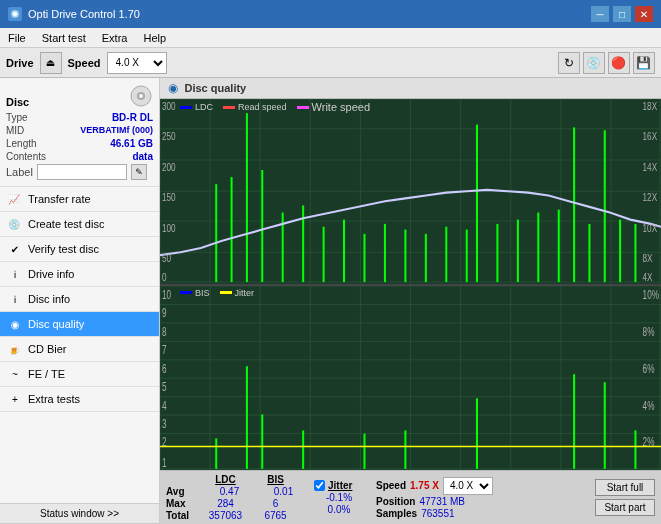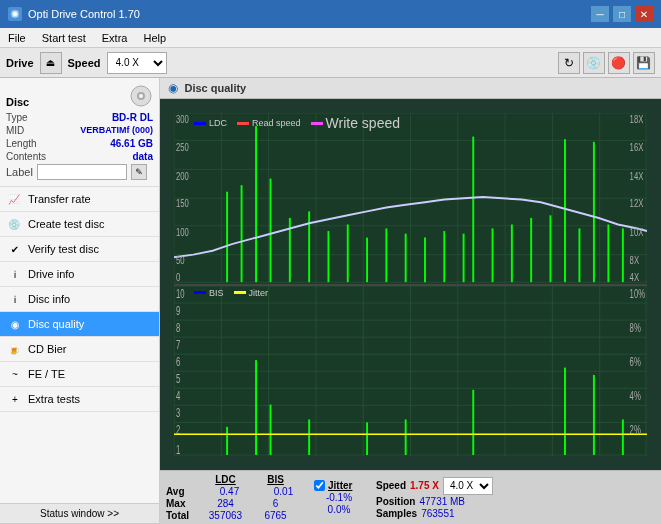--- a/index.html
+++ b/index.html
@@ -58,21 +58,21 @@
     
     
     .right-panel { flex: 1; background: #2a2a3a; display: flex; flex-direction: column; overflow: hidden; }
     
     
     .chart-header { background: #e0e0e0; padding: 3px 8px; display: flex; align-items: center; gap: 6px; border-bottom: 1px solid #bbb; }
     .chart-header-icon { color: #2266aa; font-size: 12px; }
     .chart-title { font-size: 11px; font-weight: bold; color: #333; }
     
     
-    .charts-container { flex: 1; display: flex; flex-direction: column; background: #1e3a2e; padding: 14px; }
+    .charts-container { flex: 1; display: flex; flex-direction: column; background: #1e3a2e; padding: 0; }
     
     
     .chart-top { flex: 1; position: relative; border-bottom: 2px solid #444; }
     .chart-bottom { flex: 1; position: relative; }
     
     
     .chart-svg { width: 100%; height: 100%; }
     .start-btn { background: #e0e0e0; border: 1px solid #888; padding: 2px 8px; font-size: 10px; cursor: pointer; min-width: 60px; text-align: center; }
     .speed-select-sm { font-size: 10px; background: white; border: 1px solid #aaa; padding: 1px 2px; height: 18px; }
 
@@ -301,21 +301,21 @@
           <div class="legend-item">
             <div class="legend-color" style="background:#0000ff;"></div>
             <span style="color:#ccc;font-size:9px;">LDC</span>
           </div>
           <div class="legend-item">
             <div class="legend-color" style="background:#ff4444;"></div>
             <span style="color:#ccc;font-size:9px;">Read speed</span>
           </div>
           <div class="legend-item">
             <div class="legend-color" style="background:#ff44ff;"></div>
-            <span style="color:#ccc;font-size:14px;">Write speed</span>
+            <span style="color:#ccc;font-size:11px;">Write speed</span>
           </div>
         </div>
       </div>
 
       <div class="chart-bottom">
         <svg class="chart-svg" viewBox="0 0 490 115" preserveAspectRatio="none">
 
           <rect width="490" height="115" fill="#1a3a28"></rect>
 
           <line x1="0" y1="0" x2="0" y2="115" stroke="#2a5a3a" stroke-width="0.5"></line>
@@ -453,18 +453,22 @@
           <div style="display:flex; align-items:center; gap:4px;">
             <span style="font-weight:bold;">Position</span>
             <span style="color:#0000cc;">47731 MB</span>
           </div>
           <div style="display:flex; align-items:center; gap:4px;">
             <span style="font-weight:bold;">Samples</span>
             <span style="color:#0000cc;">763551</span>
           </div>
         </div>
 
+        <div style="display:flex; flex-direction:column; gap:3px; margin-left:auto;">
+          <button class="start-btn">Start full</button>
+          <button class="start-btn">Start part</button>
+        </div>
       </div>
     </div>
 
   </div>
 
 </div>
 
 </body></html>

